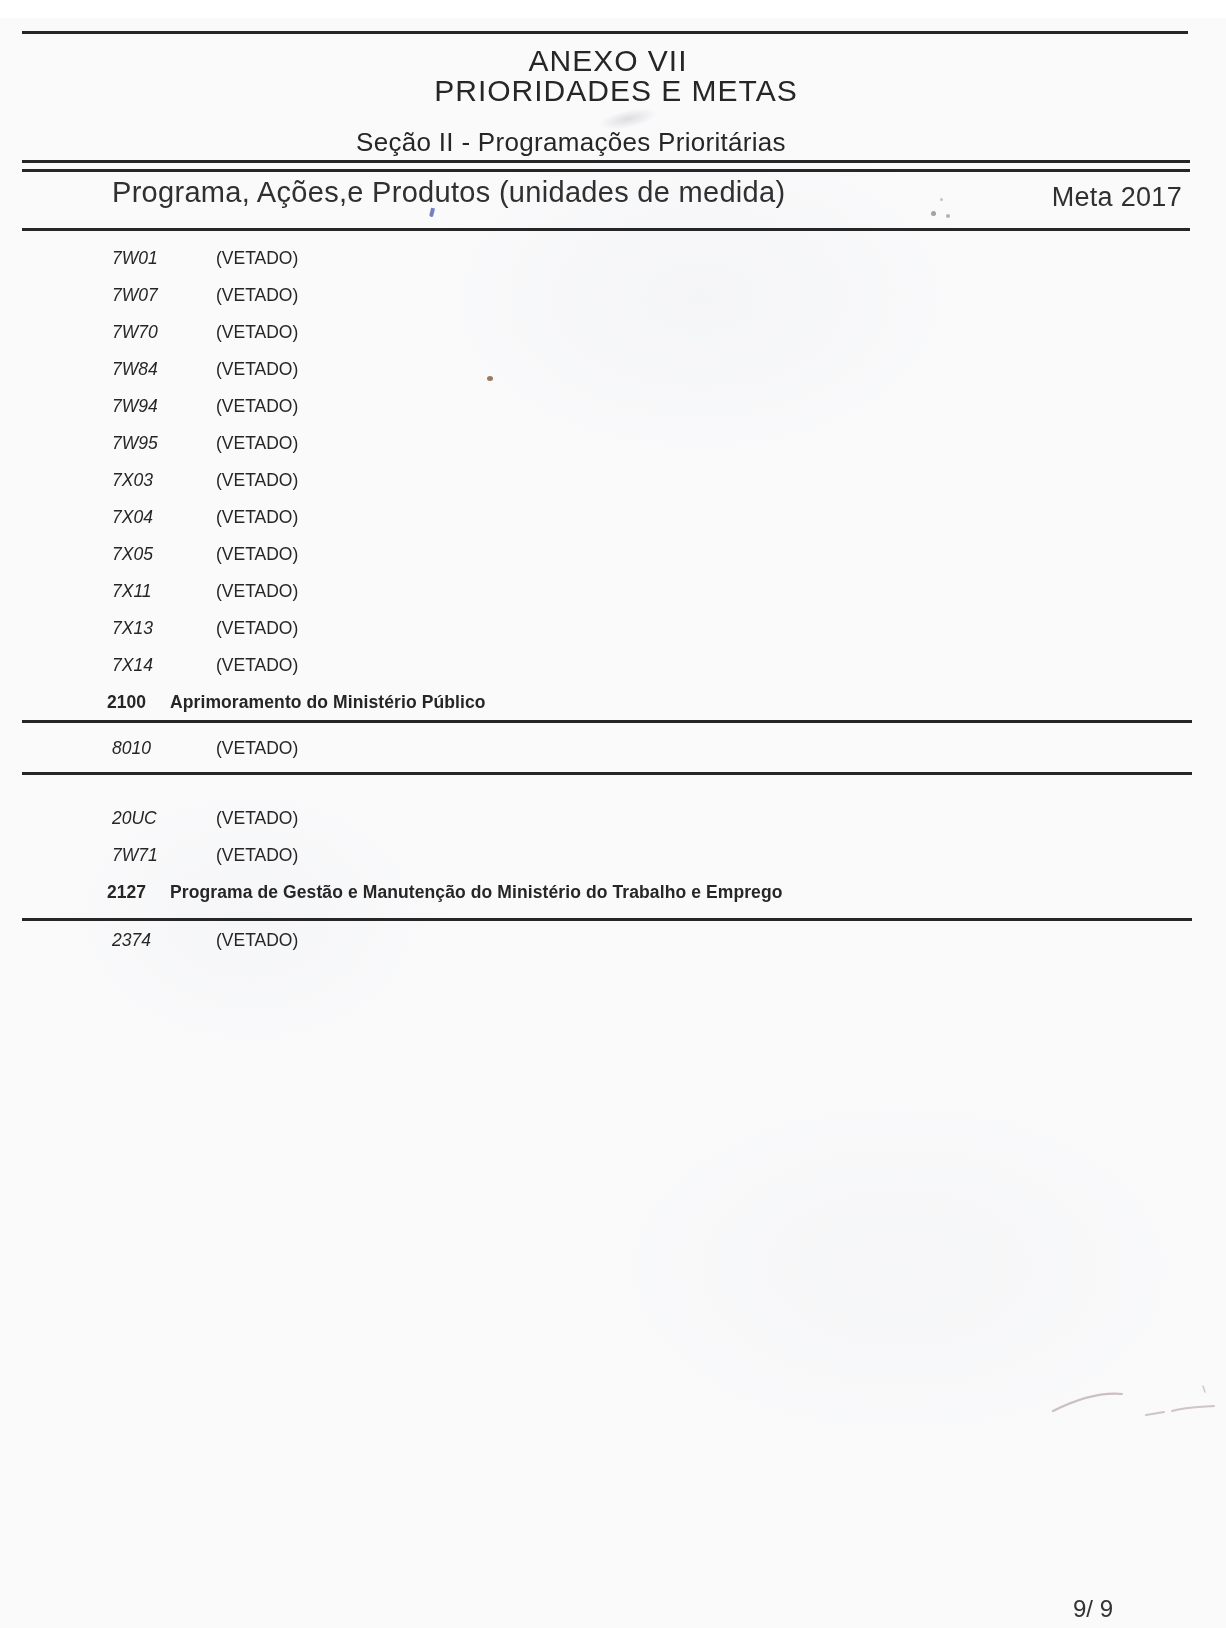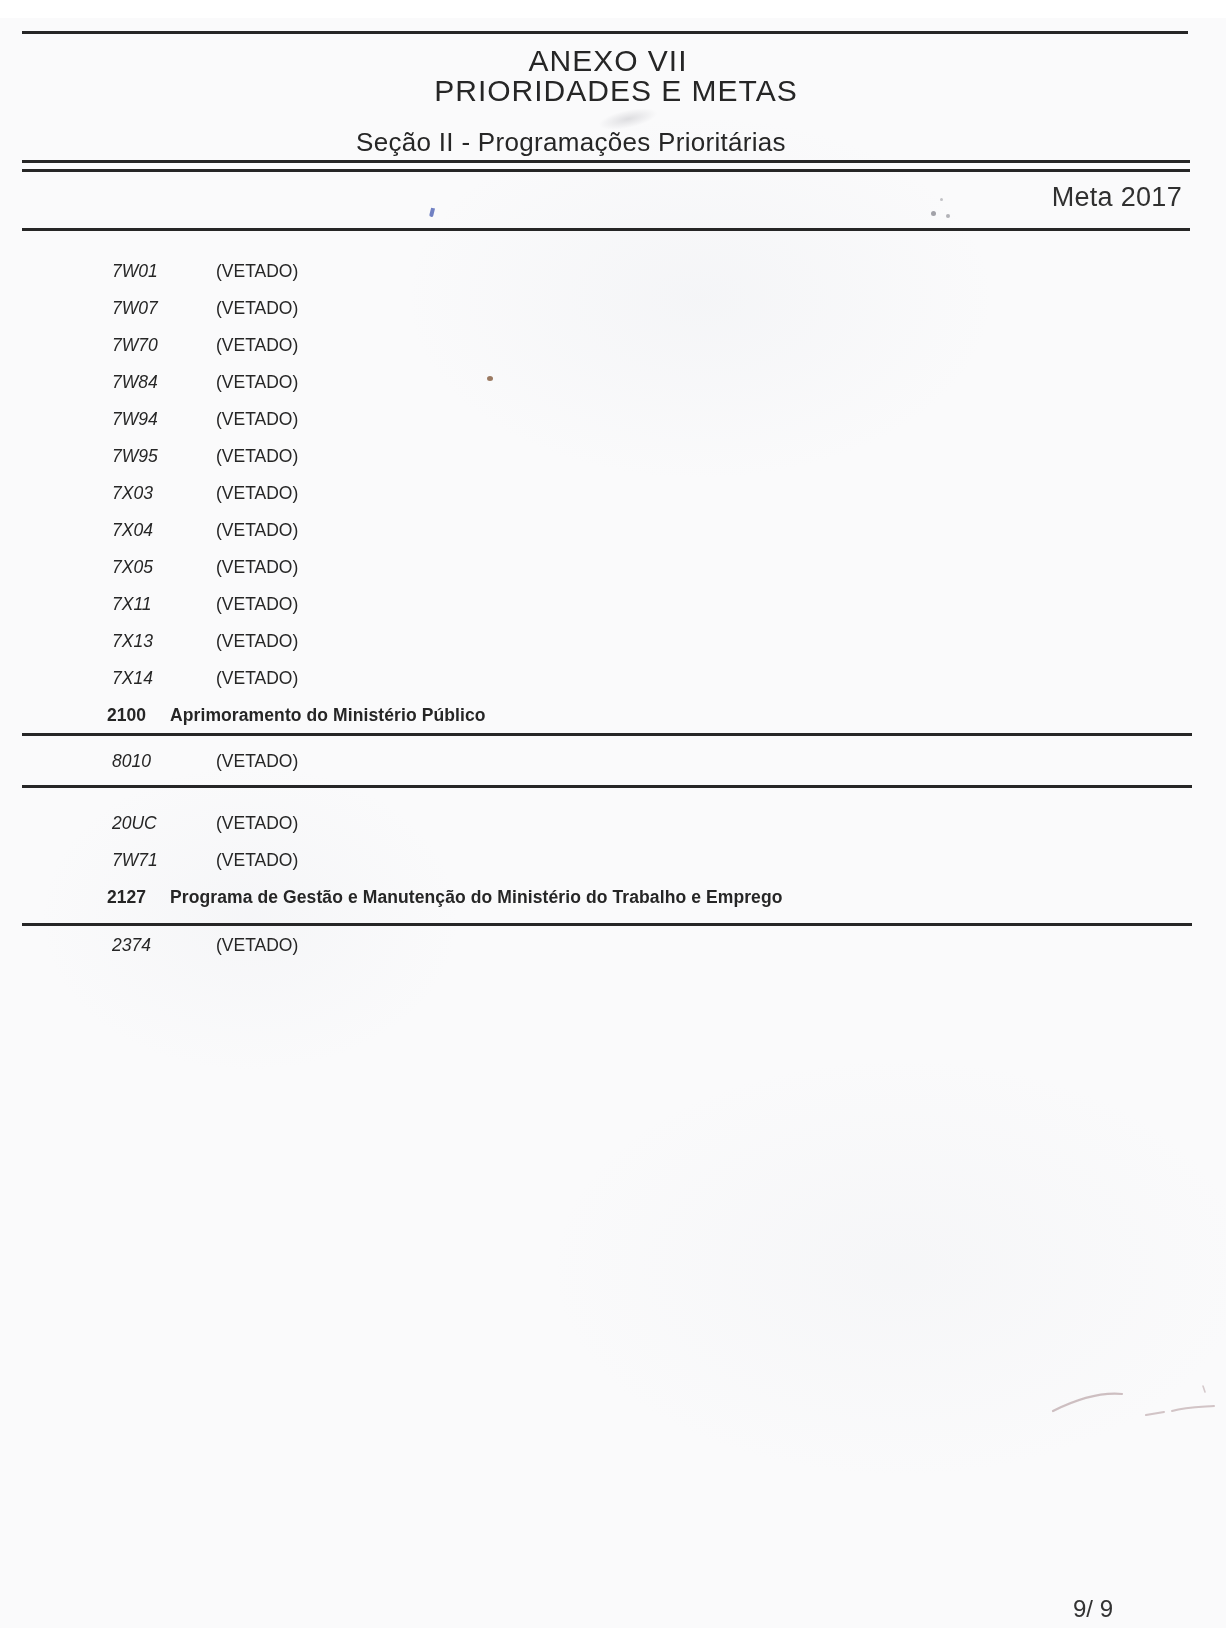--- a/index.html
+++ b/index.html
@@ -70,23 +70,23 @@
     color: #303030;
   }
 
   
   .tbody {
     position: absolute;
     top: 213px; left: 0;
     width: 1226px;
   }
   .group { position: relative; }
-  .group-0 { padding-top: 21px; }
+  .group-0 { padding-top: 8px; }
   .group-1 { padding-top: 6px; padding-bottom: 6px; }
-  .group-2 { padding-top: 16px; padding-bottom: 8px; text-align: center; }
+  .group-2 { padding-top: 24px; padding-bottom: 8px; text-align: center; }
   .group-3 { }
   .row {
     position: relative;
     height: 37px;
   }
   .row .code, .row .label {
     position: absolute;
     top: 50%;
     transform: translateY(-50%);
     white-space: nowrap;
@@ -144,20 +144,21 @@
   <div class="rule rule-top artifact-none"></div>
 
   <div class="doc-title-1">ANEXO VII</div>
   <div class="doc-title-2">PRIORIDADES E METAS</div>
   <div class="artifact smudge"></div>
   <div class="section-title">Seção II - Programações Prioritárias</div>
 
   <div class="rule rule-double-1"></div>
   <div class="rule rule-double-2"></div>
 
+  <div class="col-header-left">Programa, Ações,e Produtos (unidades de medida)</div>
   <div class="col-header-right">Meta 2017</div>
   <div class="artifact speck speck-a"></div>
   <div class="artifact speck speck-b"></div>
   <div class="artifact speck speck-c"></div>
   <div class="artifact blue-comma"></div>
 
   <div class="rule rule-header-bot"></div>
 
   <div class="tbody" id="tbody">
       <div class="group group-0">

